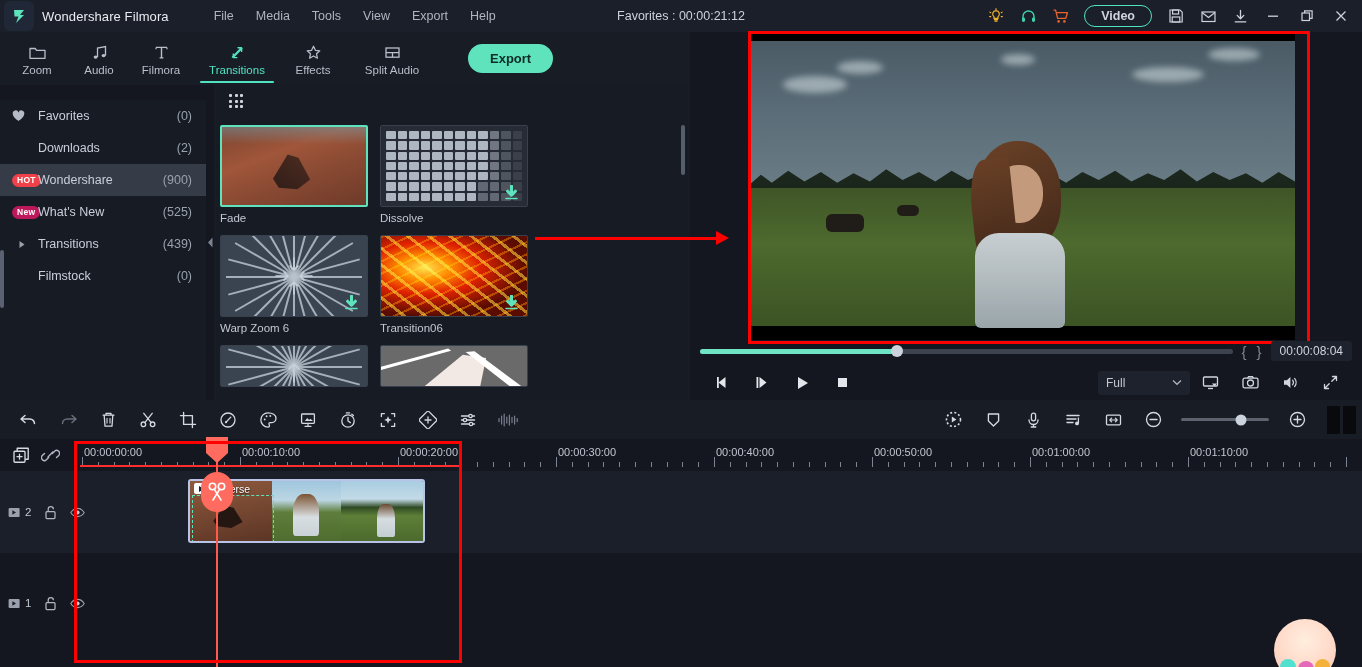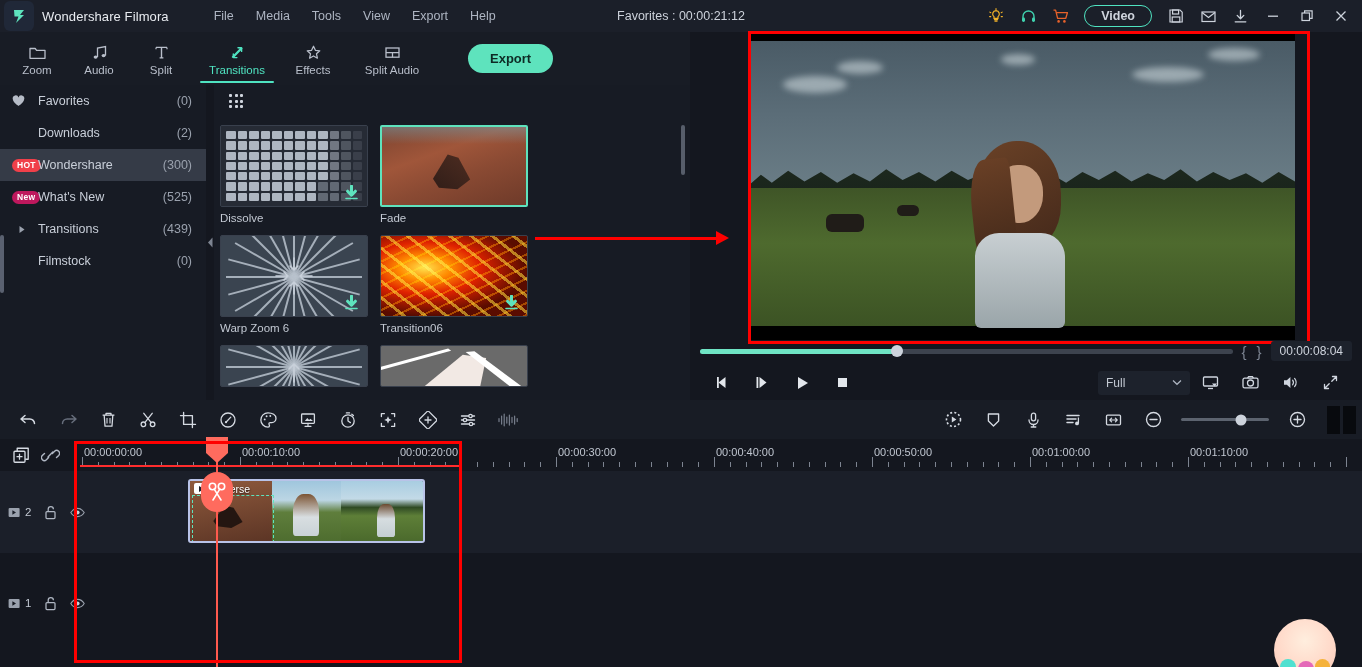--- a/index.html
+++ b/index.html
@@ -61,21 +61,21 @@
     margin-left:28px; background:#5ee3bd; color:#0d2b25; border:none;
     border-radius:15px; padding:7px 22px; font-size:13px; font-weight:bold;
     font-family:"Liberation Sans", sans-serif; cursor:pointer;
   }
   .tabsbar-rest {
     position:absolute; left:690px; top:32px; width:672px; height:53px; background:#14171f;
   }
 
   
   .catpanel {
-    position:absolute; left:0; top:85px; width:206px; height:315px; background:#171b24;
+    position:absolute; left:0; top:100px; width:206px; height:315px; background:#171b24;
   }
   .cat-row {
     height:32px; display:flex; align-items:center; padding:0 14px 0 12px; cursor:default;
     font-size:12.5px; color:#c9cfd9;
   }
   .cat-row.active { background:#353b47; }
   .cat-icon { width:26px; display:flex; align-items:center; justify-content:flex-start; }
   .cat-label { flex:1; }
   .cat-count { color:#9aa1ad; font-size:12.5px; }
   .badge-hot {
@@ -479,21 +479,21 @@
         <ellipse cx="13.6" cy="11.6" rx="2" ry="1.6" fill="#b9bfcb"></ellipse>
       </svg>
       <div class="t-label">Audio</div>
     </div>
 
     <div class="tab">
       <svg width="19" height="17" viewBox="0 0 19 17">
         <path d="M4 3.4h11M9.5 3.4v10.5" fill="none" stroke="#b9bfcb" stroke-width="1.4"></path>
         <path d="M4 3.4v1.8M15 3.4v1.8M7.6 13.9h3.8" stroke="#b9bfcb" stroke-width="1.2"></path>
       </svg>
-      <div class="t-label">Split</div>
+      <div class="t-label">Filmora</div>
     </div>
 
     <div class="tab wide active">
       <svg width="19" height="17" viewBox="0 0 19 17">
         <path d="M4.5 13L13 4.3M10 3.8h3.6v3.6" fill="none" stroke="#4fe3c1" stroke-width="1.4" stroke-linecap="round" stroke-linejoin="round"></path>
         <path d="M13.8 4.6L5.4 13.3M8.9 13.6H5.3V10" fill="none" stroke="#4fe3c1" stroke-width="1.4" stroke-linecap="round" stroke-linejoin="round"></path>
       </svg>
       <div class="t-label">Transitions</div>
       <div class="underline"></div>
     </div>
@@ -534,21 +534,21 @@
       <div class="cat-icon"></div>
       <div class="cat-label">Downloads</div>
       <div class="cat-count">(2)</div>
     </div>
 
     <div class="cat-row active">
       <div class="cat-icon">
         <span class="badge-hot">HOT</span>
       </div>
       <div class="cat-label">Wondershare</div>
-      <div class="cat-count">(300)</div>
+      <div class="cat-count">(900)</div>
     </div>
 
     <div class="cat-row">
       <div class="cat-icon">
         <span class="badge-new">New</span>
       </div>
       <div class="cat-label">What's New</div>
       <div class="cat-count">(525)</div>
     </div>
 
@@ -588,20 +588,27 @@
             <i></i>
             <i></i>
             <i></i>
         </div>
       </div>
     </div>
 
     <div class="grid-area">
       <div class="tr-scrollbar"></div>
       <div class="tgrid">
+
+        <div class="tcell">
+          <div class="tthumb selected">
+            <div class="art-fade"></div>
+          </div>
+          <div class="tlabel">Fade</div>
+        </div>
 
         <div class="tcell">
           <div class="tthumb">
             <div class="art-dissolve">
               <div class="dots" id="dissolve-dots">
                   <span style="opacity: 1;"></span>
                   <span style="opacity: 1;"></span>
                   <span style="opacity: 1;"></span>
                   <span style="opacity: 1;"></span>
                   <span style="opacity: 1;"></span>
@@ -687,27 +694,20 @@
                 </div>
             </div>
             <div class="dl-arrow">
               <svg width="15" height="17" viewBox="0 0 15 17">
                 <path d="M7.5 1v8M3.6 6.2l3.9 3.9 3.9-3.9" fill="none" stroke="#5ee3bd" stroke-width="3" stroke-linecap="round" stroke-linejoin="round"></path>
                 <path d="M2 13.5h11" stroke="#5ee3bd" stroke-width="1.6" stroke-linecap="round"></path>
               </svg>
             </div>
           </div>
           <div class="tlabel">Dissolve</div>
-        </div>
-
-        <div class="tcell">
-          <div class="tthumb selected">
-            <div class="art-fade"></div>
-          </div>
-          <div class="tlabel">Fade</div>
         </div>
 
         <div class="tcell">
           <div class="tthumb">
             <div class="art-rays" id="rays-a">
                 <i style="transform: rotate(0deg);"></i>
                 <i style="transform: rotate(15deg);"></i>
                 <i style="transform: rotate(30deg);"></i>
                 <i style="transform: rotate(45deg);"></i>
                 <i style="transform: rotate(60deg);"></i>

